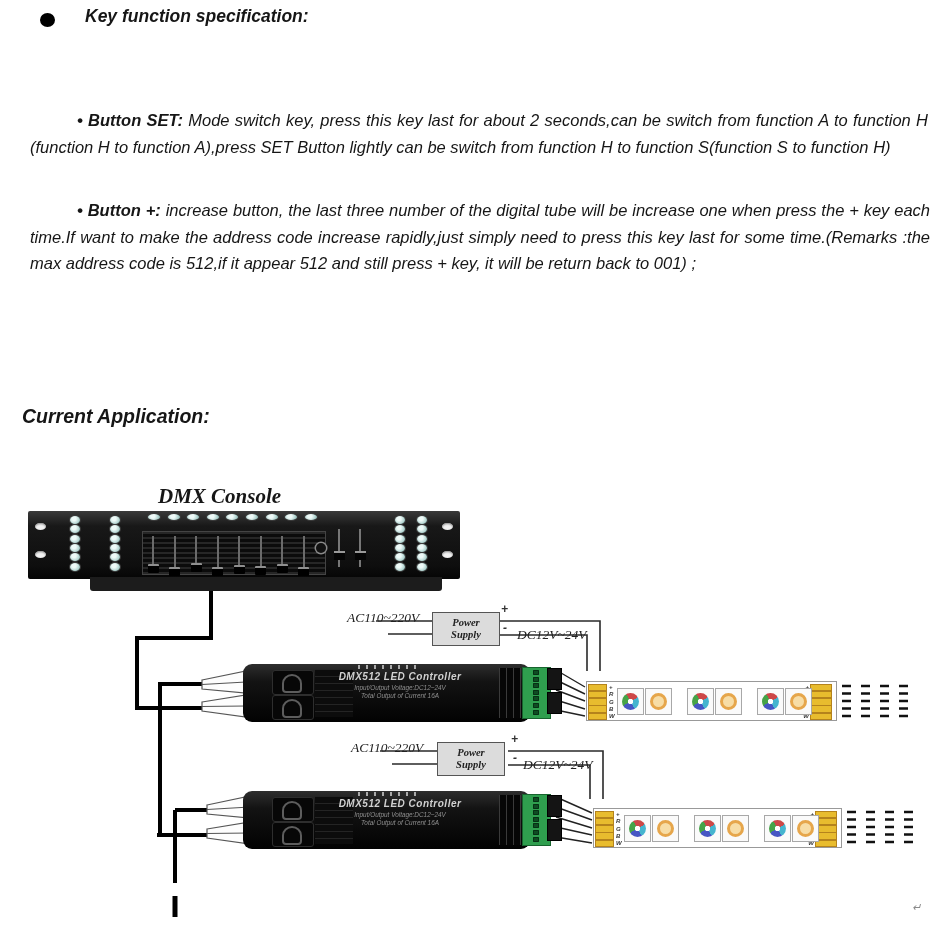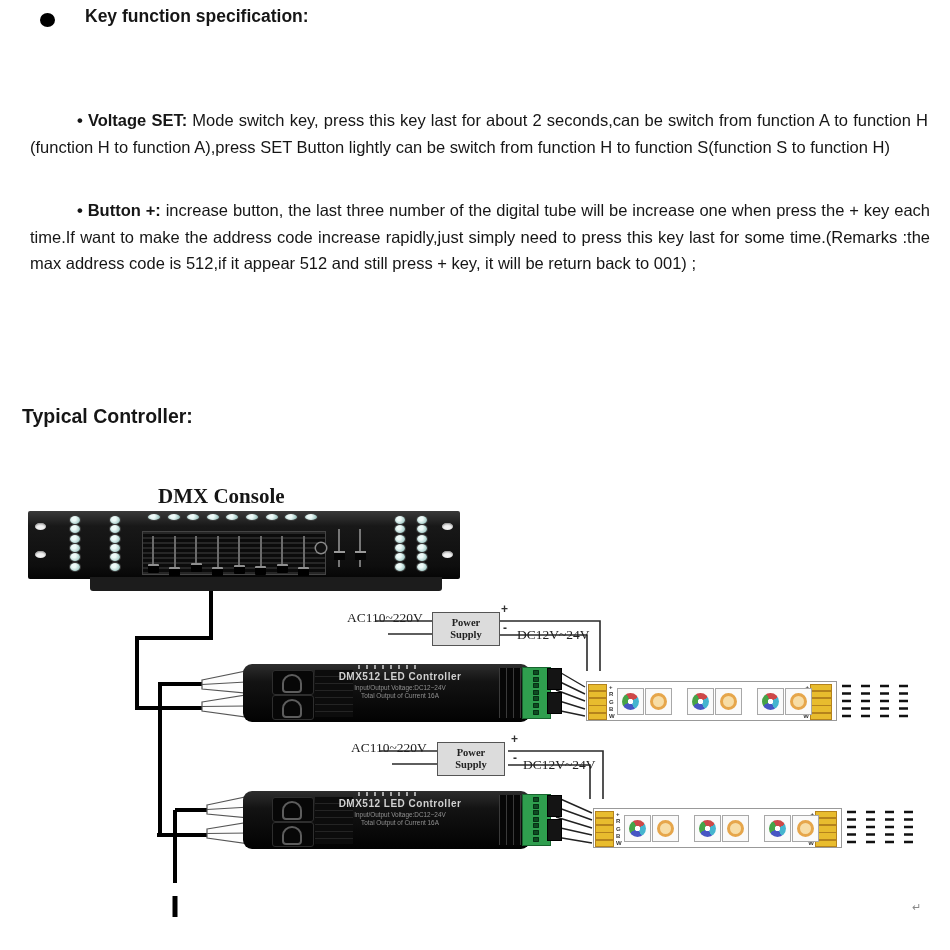--- a/index.html
+++ b/index.html
@@ -1,17 +1,17 @@
 <!DOCTYPE html>
 <html><head>
 <meta charset="utf-8">
 <style>
   html,body{margin:0;padding:0;background:#fff;}
   .page{position:relative;width:950px;height:950px;background:#fff;overflow:hidden;
-        font-family:"Liberation Sans",sans-serif;color:#161616;}
+        font-family:"Liberation Sans",sans-serif;color:#161616;font-style:italic;}
   .serif{font-family:"Liberation Serif",serif;}
   
   .bullet-dot{position:absolute;left:40px;top:13px;width:15px;height:14px;border-radius:50%;background:#000;}
   h1.khead{position:absolute;left:85px;top:6px;margin:0;font-size:17.5px;font-weight:bold;}
   .para{position:absolute;margin:0;font-size:16.5px;line-height:27px;text-align:justify;}
   .intro{left:40px;top:44px;width:878px;text-indent:32px;line-height:33px;}
   .p-set{left:30px;top:107px;width:898px;text-indent:47px;}
   .p-plus{left:30px;top:197px;width:900px;text-indent:47px;line-height:26.5px;}
   .p-minus{left:23px;top:316px;width:912px;text-indent:40px;}
   h2.thead{position:absolute;left:22px;top:405px;margin:0;font-size:19.5px;font-weight:bold;}
@@ -74,26 +74,26 @@
 </style>
 </head>
 <body>
 
 <div class="page">
 
   <span class="bullet-dot"></span>
   <h1 class="khead">Key function specification:</h1>
 
 
-  <p class="para p-set"><b>• Voltage SET:</b><span> Mode switch key, press this key last for about 2 seconds,can be switch from function A to function H (function H to function A),press SET Button lightly can be switch from function H to function S(function S to function H)</span></p>
+  <p class="para p-set"><b>• Button SET:</b><span> Mode switch key, press this key last for about 2 seconds,can be switch from function A to function H (function H to function A),press SET Button lightly can be switch from function H to function S(function S to function H)</span></p>
 
   <p class="para p-plus"><b>• Button +:</b><span> increase button, the last three number of the digital tube will be increase one when press the + key each time.If want to make the address code increase rapidly,just simply need to press this key last for some time.(Remarks :the max address code is 512,if it appear 512 and still press + key, it will be return back to 001) ;</span></p>
 
 
-  <h2 class="thead">Typical Controller:</h2>
+  <h2 class="thead">Current Application:</h2>
 
   <div class="console-title serif">DMX Console</div>
 
   <svg class="wires" width="950" height="950" viewBox="0 0 950 950">
 
     <path d="M211,584 V638 H137 V708 H202" stroke="#000" stroke-width="4" fill="none"></path>
     <path d="M158,684 H202" stroke="#000" stroke-width="4" fill="none"></path>
     <path d="M160,682 V835 M157,835 H209" stroke="#000" stroke-width="4" fill="none"></path>
     <path d="M175,810 H209 M175,810 V883" stroke="#000" stroke-width="4" fill="none"></path>
     <path d="M175,896 V917" stroke="#000" stroke-width="5" fill="none"></path>

